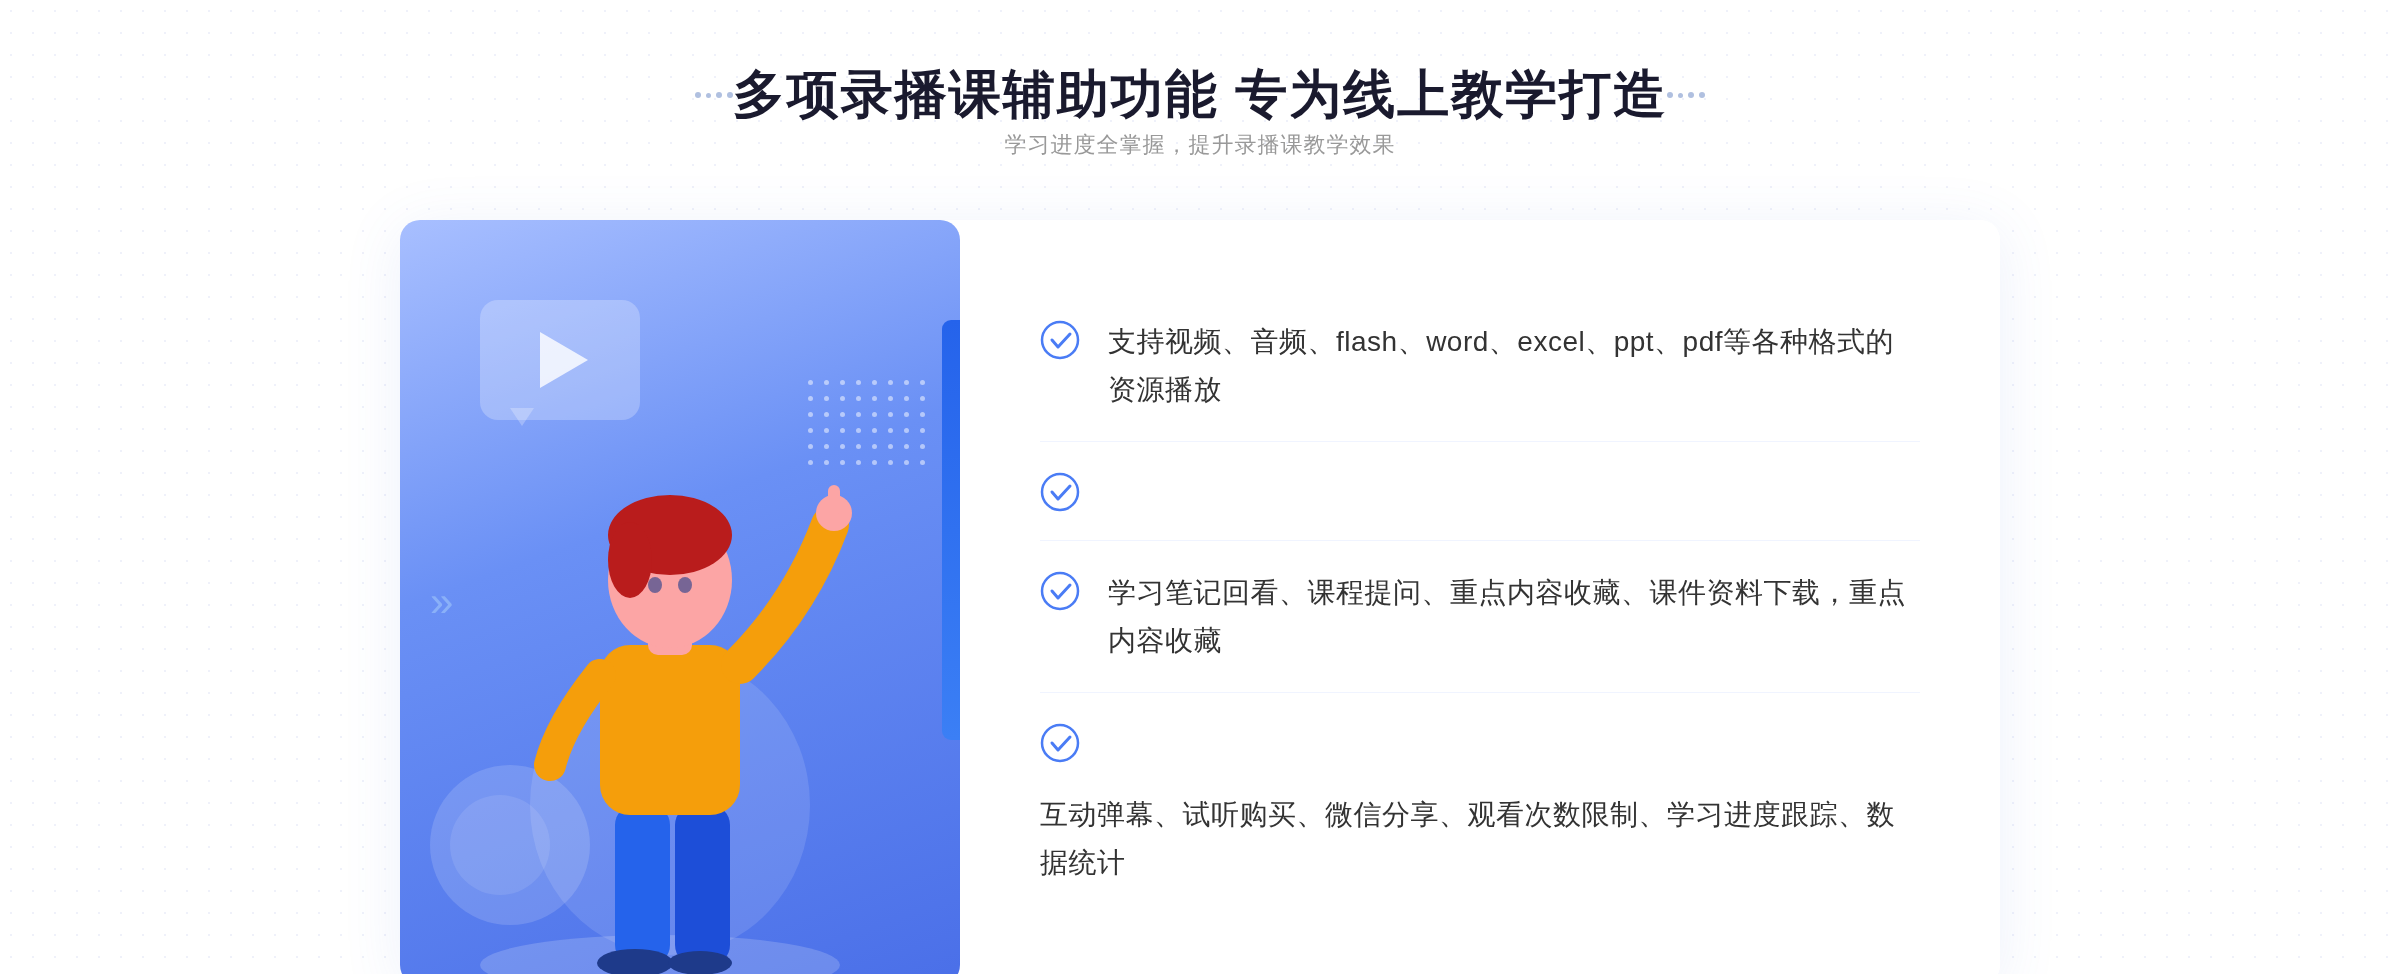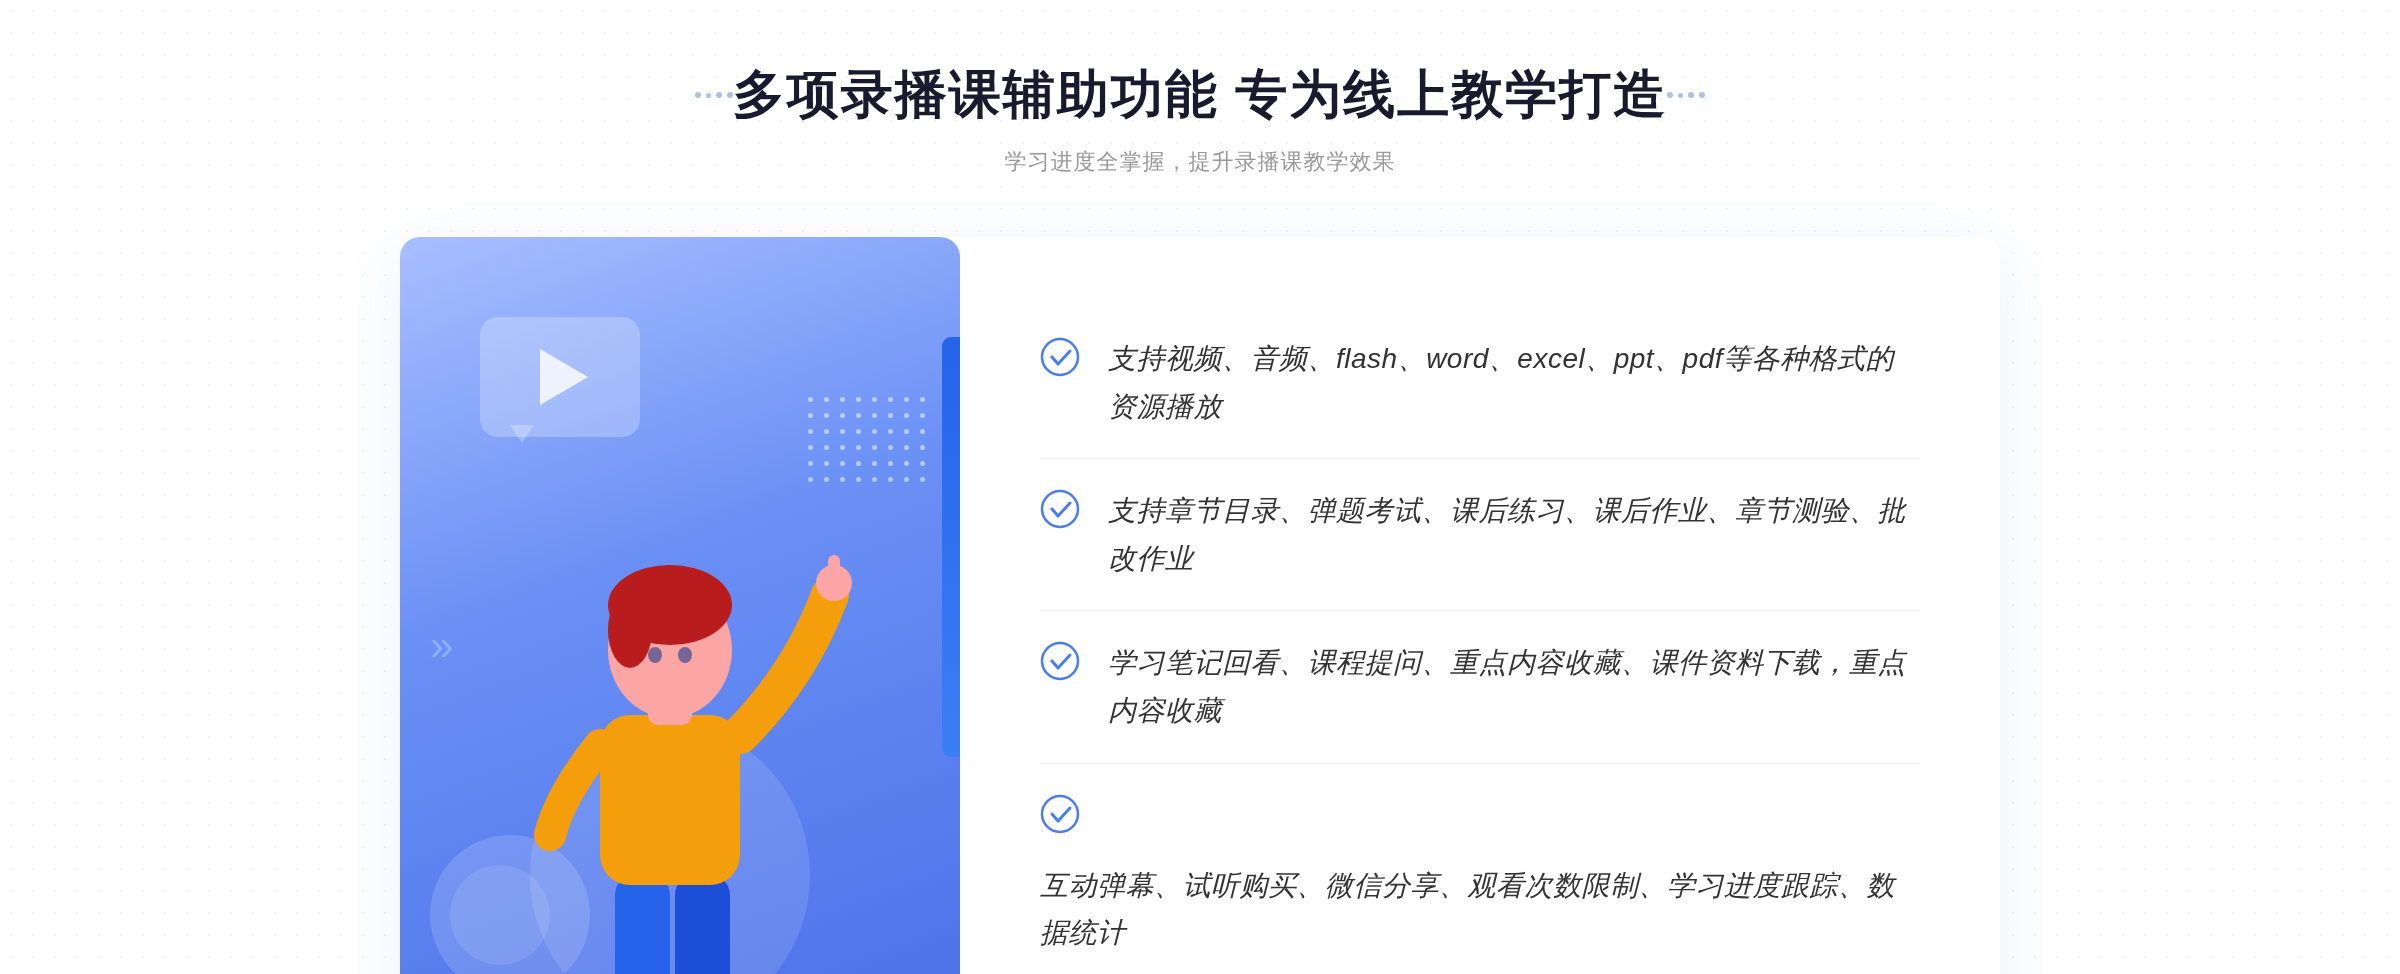--- a/index.html
+++ b/index.html
@@ -68,21 +68,21 @@
     }
     .main-title {
       font-size: 52px;
       font-weight: 700;
       color: #1a1a2e;
       letter-spacing: 2px;
     }
     .subtitle {
       font-size: 22px;
       color: #999;
-      margin-top: 17px;
+      margin-top: 0;
       letter-spacing: 1px;
     }
     
     .main-card {
       display: flex;
       width: 1600px;
       min-height: 700px;
       background: #fff;
       border-radius: 20px;
       box-shadow: 0 8px 60px rgba(80,120,220,0.10);
@@ -183,21 +183,20 @@
       display: flex;
       flex-direction: column;
       justify-content: space-around;
     }
     .feature-item {
       display: flex;
       align-items: flex-start;
       gap: 28px;
       padding: 28px 0;
       border-bottom: 1px solid #f0f4ff;
-      font-style: italic;
     }
     .feature-item:last-child {
       border-bottom: none;
       flex-direction: column;
     }
     .check-icon {
       flex-shrink: 0;
       width: 40px;
       height: 40px;
       margin-top: 2px;
@@ -369,21 +368,20 @@
           <span class="feature-text">支持视频、音频、flash、word、excel、ppt、pdf等各种格式的资源播放</span>
         </div>
 
         <div class="feature-item">
           <div class="check-icon">
             <svg viewBox="0 0 40 40" fill="none" xmlns="http://www.w3.org/2000/svg">
               <circle cx="20" cy="20" r="18" stroke="#4a7cf5" stroke-width="2.5"></circle>
               <polyline points="12,20 18,27 30,14" stroke="#4a7cf5" stroke-width="3" stroke-linecap="round" stroke-linejoin="round"></polyline>
             </svg>
           </div>
-          <span class="feature-text">支持章节目录、弹题考试、课后练习、课后作业、章节测验、批改作业</span>
         </div>
 
         <div class="feature-item">
           <div class="check-icon">
             <svg viewBox="0 0 40 40" fill="none" xmlns="http://www.w3.org/2000/svg">
               <circle cx="20" cy="20" r="18" stroke="#4a7cf5" stroke-width="2.5"></circle>
               <polyline points="12,20 18,27 30,14" stroke="#4a7cf5" stroke-width="3" stroke-linecap="round" stroke-linejoin="round"></polyline>
             </svg>
           </div>
           <span class="feature-text">学习笔记回看、课程提问、重点内容收藏、课件资料下载，重点内容收藏</span>

